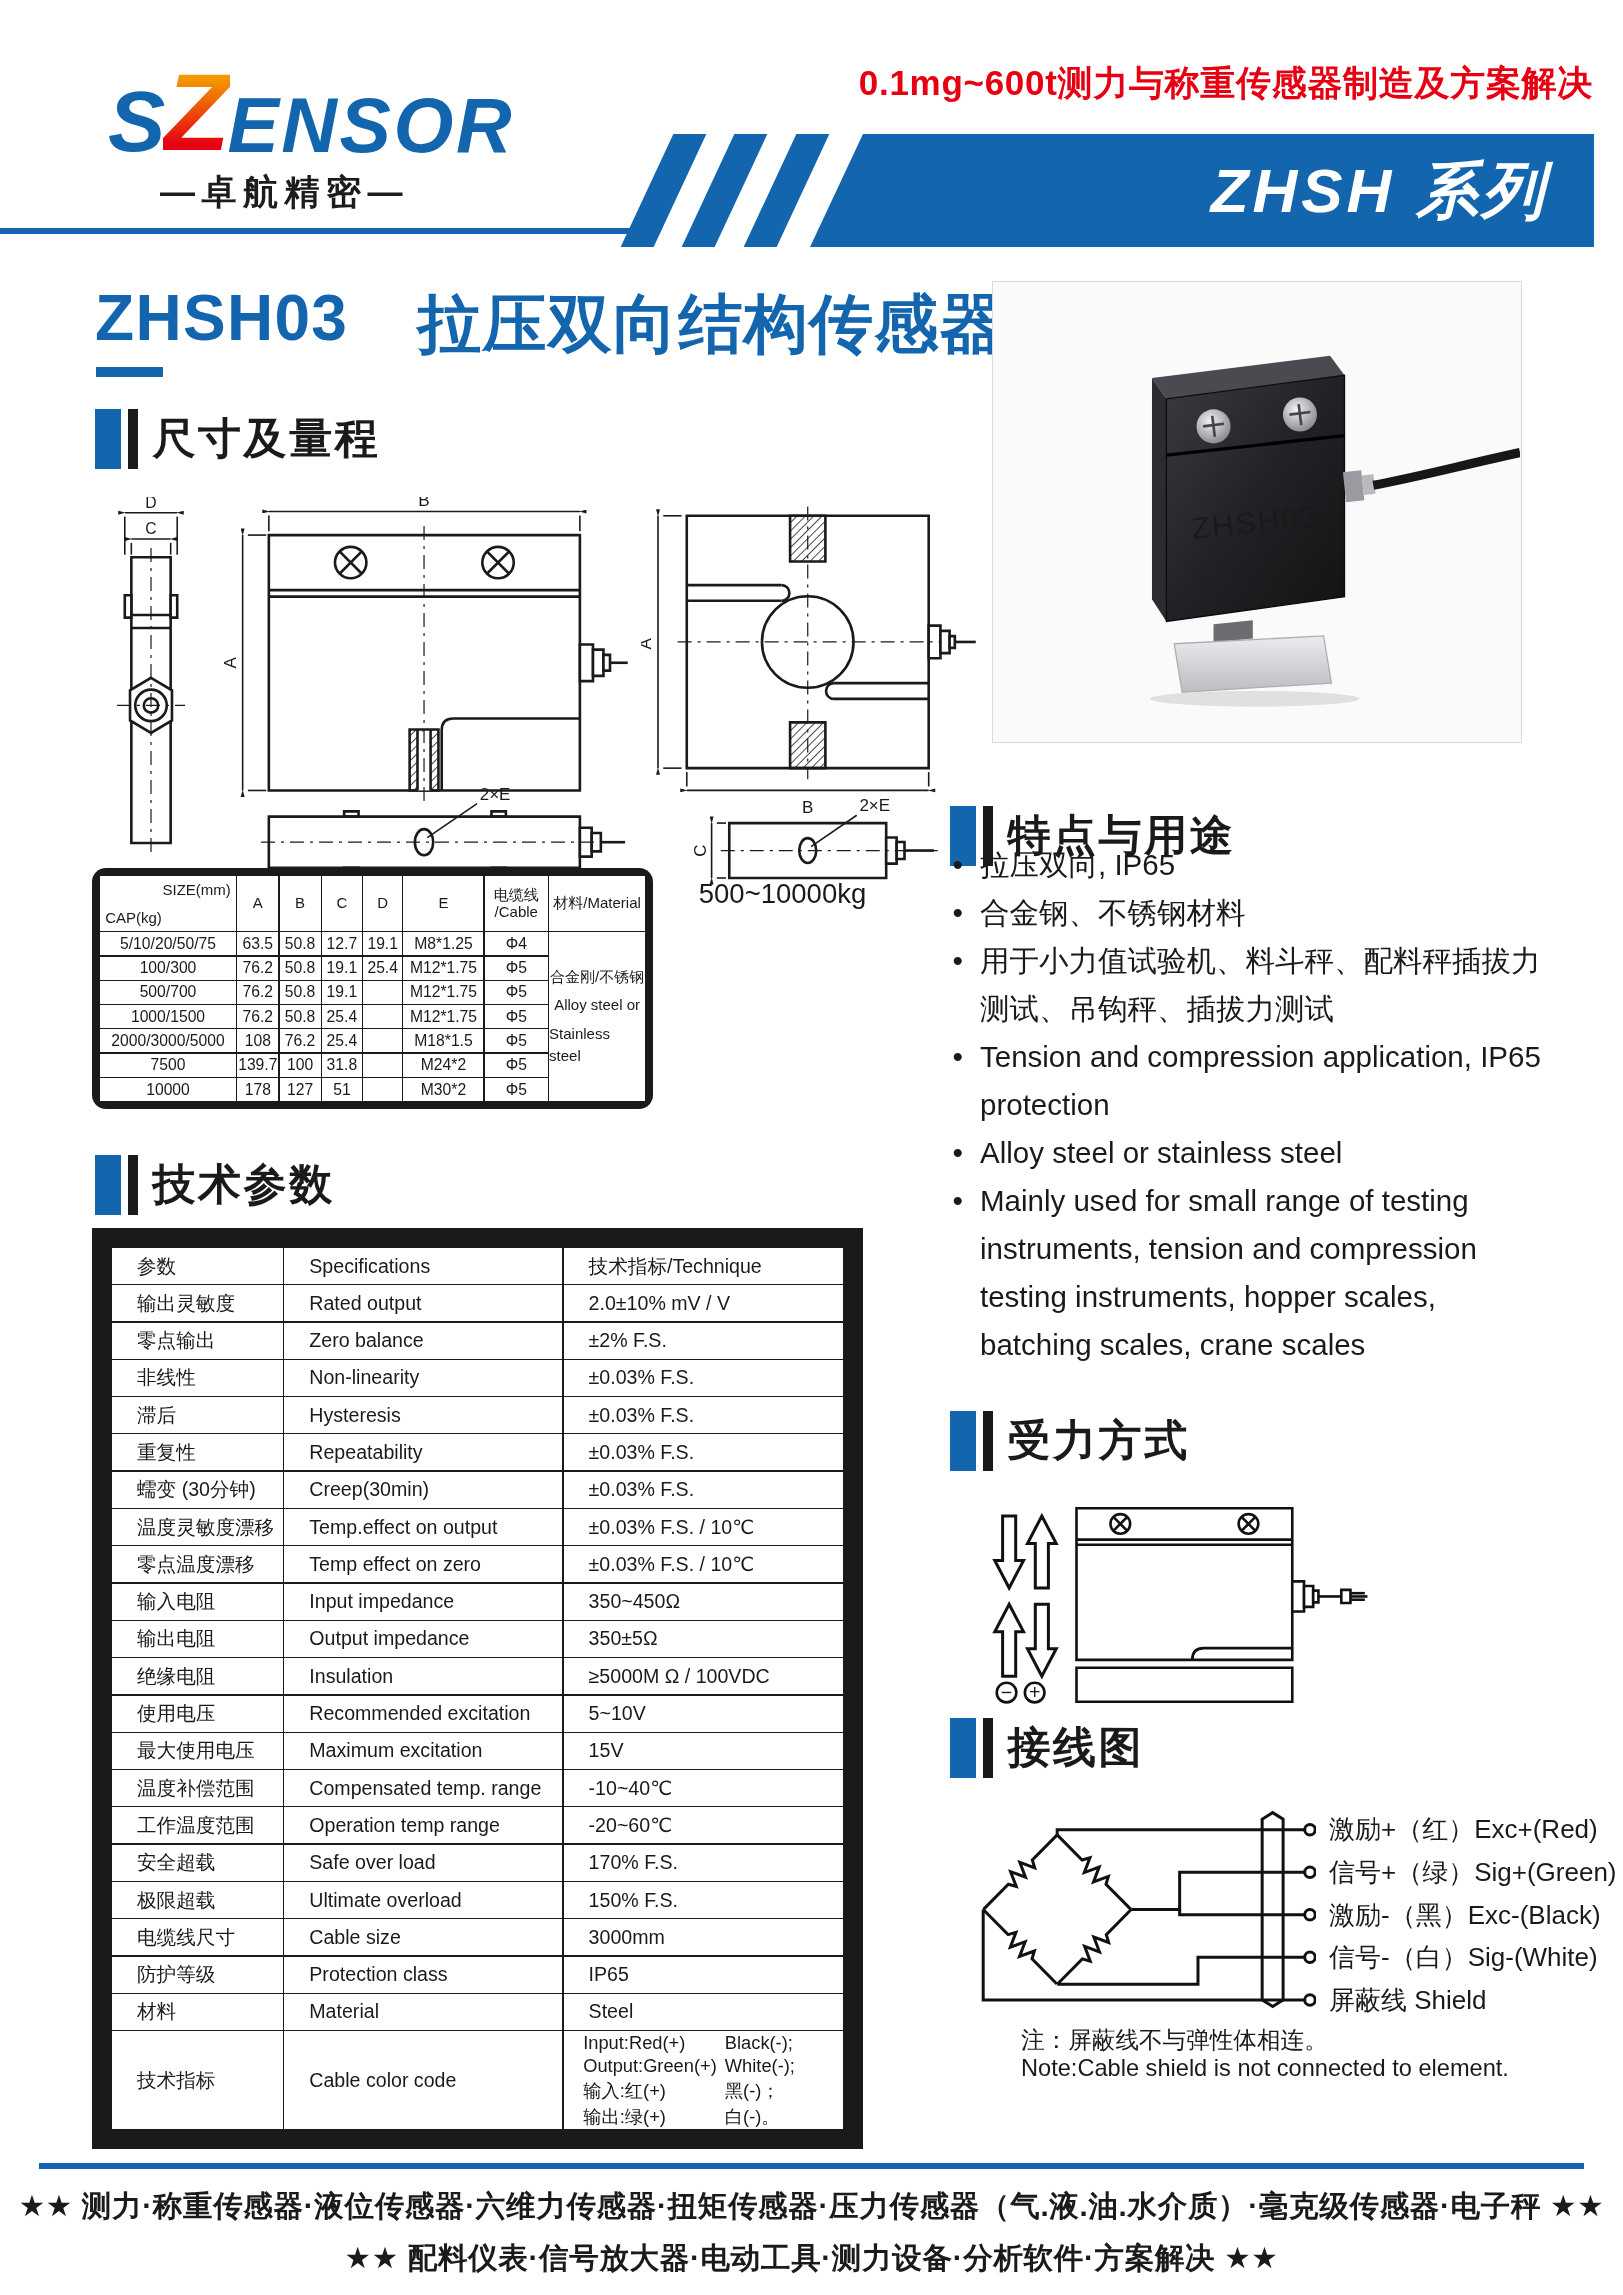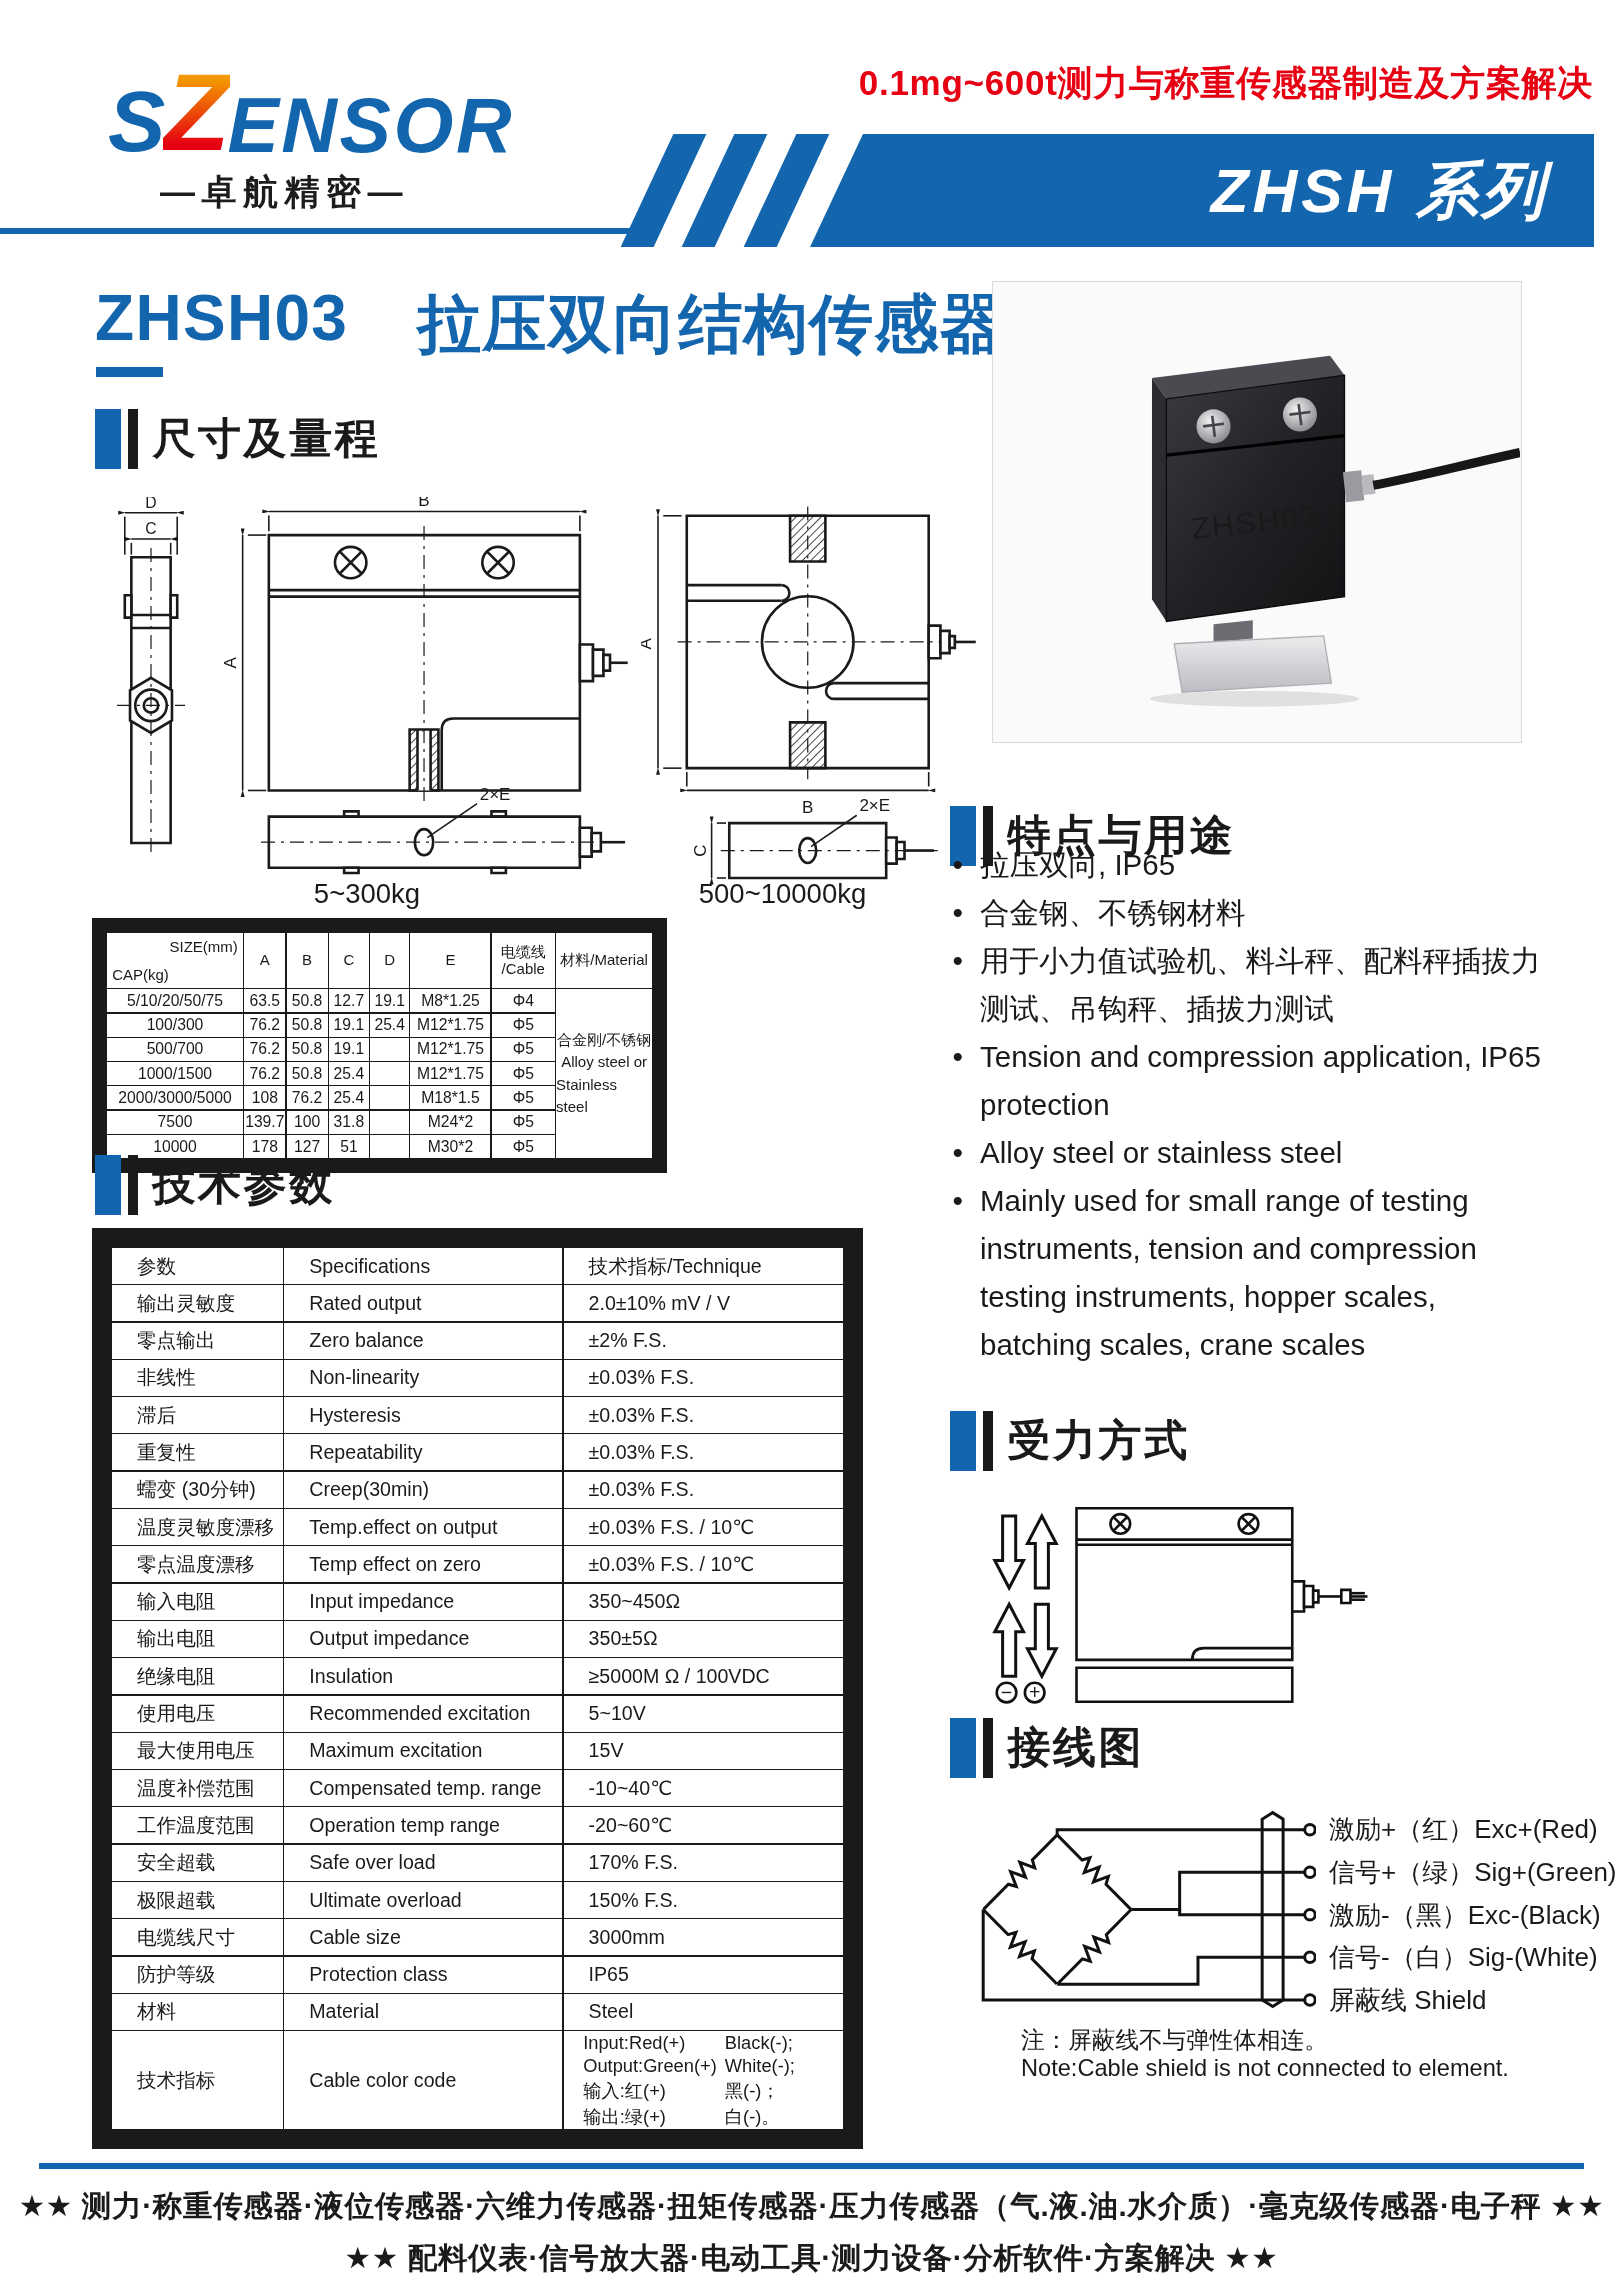--- a/index.html
+++ b/index.html
@@ -32,28 +32,28 @@
   .sec .bb{width:26px;height:60px;background:var(--blue);}
   .sec .kb{width:10.5px;height:60px;background:var(--ink);margin-left:6.5px;}
   .sec h2{margin:0 0 0 14.4px;font-size:43px;font-weight:900;color:var(--ink);letter-spacing:2.6px;}
 
   
   svg text{font-family:"Liberation Sans","DejaVu Sans",sans-serif;fill:var(--ink);}
   .draw line,.draw path,.draw rect,.draw circle,.draw ellipse,.draw polygon{vector-effect:non-scaling-stroke;}
   .range{top:878px;font-size:27.5px;font-weight:500;text-align:center;}
 
   
-  .dimtab{left:92px;top:918px;display:grid;grid-template-columns:136px 41px 41px 40px 39px 80px 63px 96px;grid-template-rows:55px repeat(7,23px);gap:1.3px;padding:15px;background:var(--ink);}
+  .dimtab{left:92px;top:868px;display:grid;grid-template-columns:136px 41px 41px 40px 39px 80px 63px 96px;grid-template-rows:55px repeat(7,23px);gap:1.3px;padding:8px;background:var(--ink);border-radius:14px;}
   .dimtab .dc{background:#fff;display:flex;align-items:center;justify-content:center;font-size:15.7px;text-align:center;}
   .dimtab .hd{font-size:15px;line-height:1.1;flex-direction:column;}
   .diag{position:relative;background:
     linear-gradient(to bottom right,#fff 49.6%,var(--ink) 49.6%,var(--ink) 50.6%,#fff 50.6%);}
   .diag .sz{position:absolute;top:5.2px;right:5.2px;font-size:15px;}
   .diag .cap{position:absolute;bottom:5.2px;left:5.2px;font-size:15px;}
-  .mat{grid-column:8;grid-row:2 / span 7;background:#fff;display:flex;flex-direction:column;align-items:center;justify-content:center;font-size:15px;line-height:1.5;}
+  .mat{grid-column:8;grid-row:2 / span 7;background:#fff;display:flex;flex-direction:column;align-items:center;justify-content:center;font-size:15px;line-height:1.5;gap:6px;}
 
   
   .spectab{left:92px;top:1228px;display:grid;grid-template-columns:171px 278px 279px;grid-template-rows:36px repeat(20,36px) 98px;gap:1.3px;padding:20px;background:var(--ink);}
   .spectab .sc{background:#fff;display:flex;align-items:center;font-size:19.6px;padding-left:25px;}
   .cable-code{background:#fff;display:grid;grid-template-columns:56% 44%;align-content:center;row-gap:1px;font-size:18.3px;padding:6.5px 6.5px 6.5px 19.6px;}
 
   
   .photo-frame{left:992px;top:281px;width:530px;height:462px;background:#FAFAFB;border:1.3px solid #D9D9D9;}
   .features{left:950px;top:841px;width:602px;margin:0;padding:0;list-style:none;}
   .features li{position:relative;font-size:29.5px;line-height:48px;padding-left:30px;font-weight:500;}

